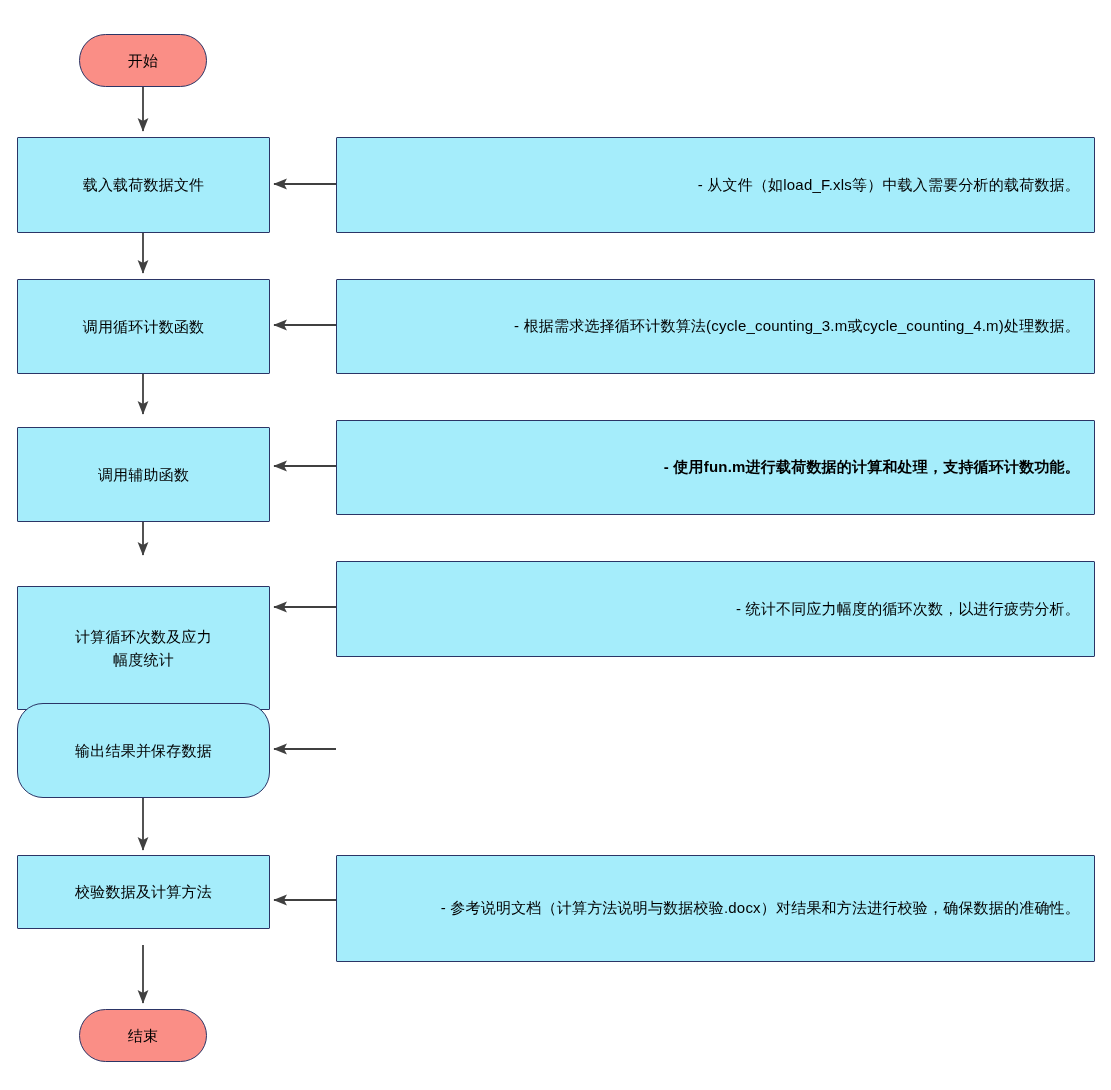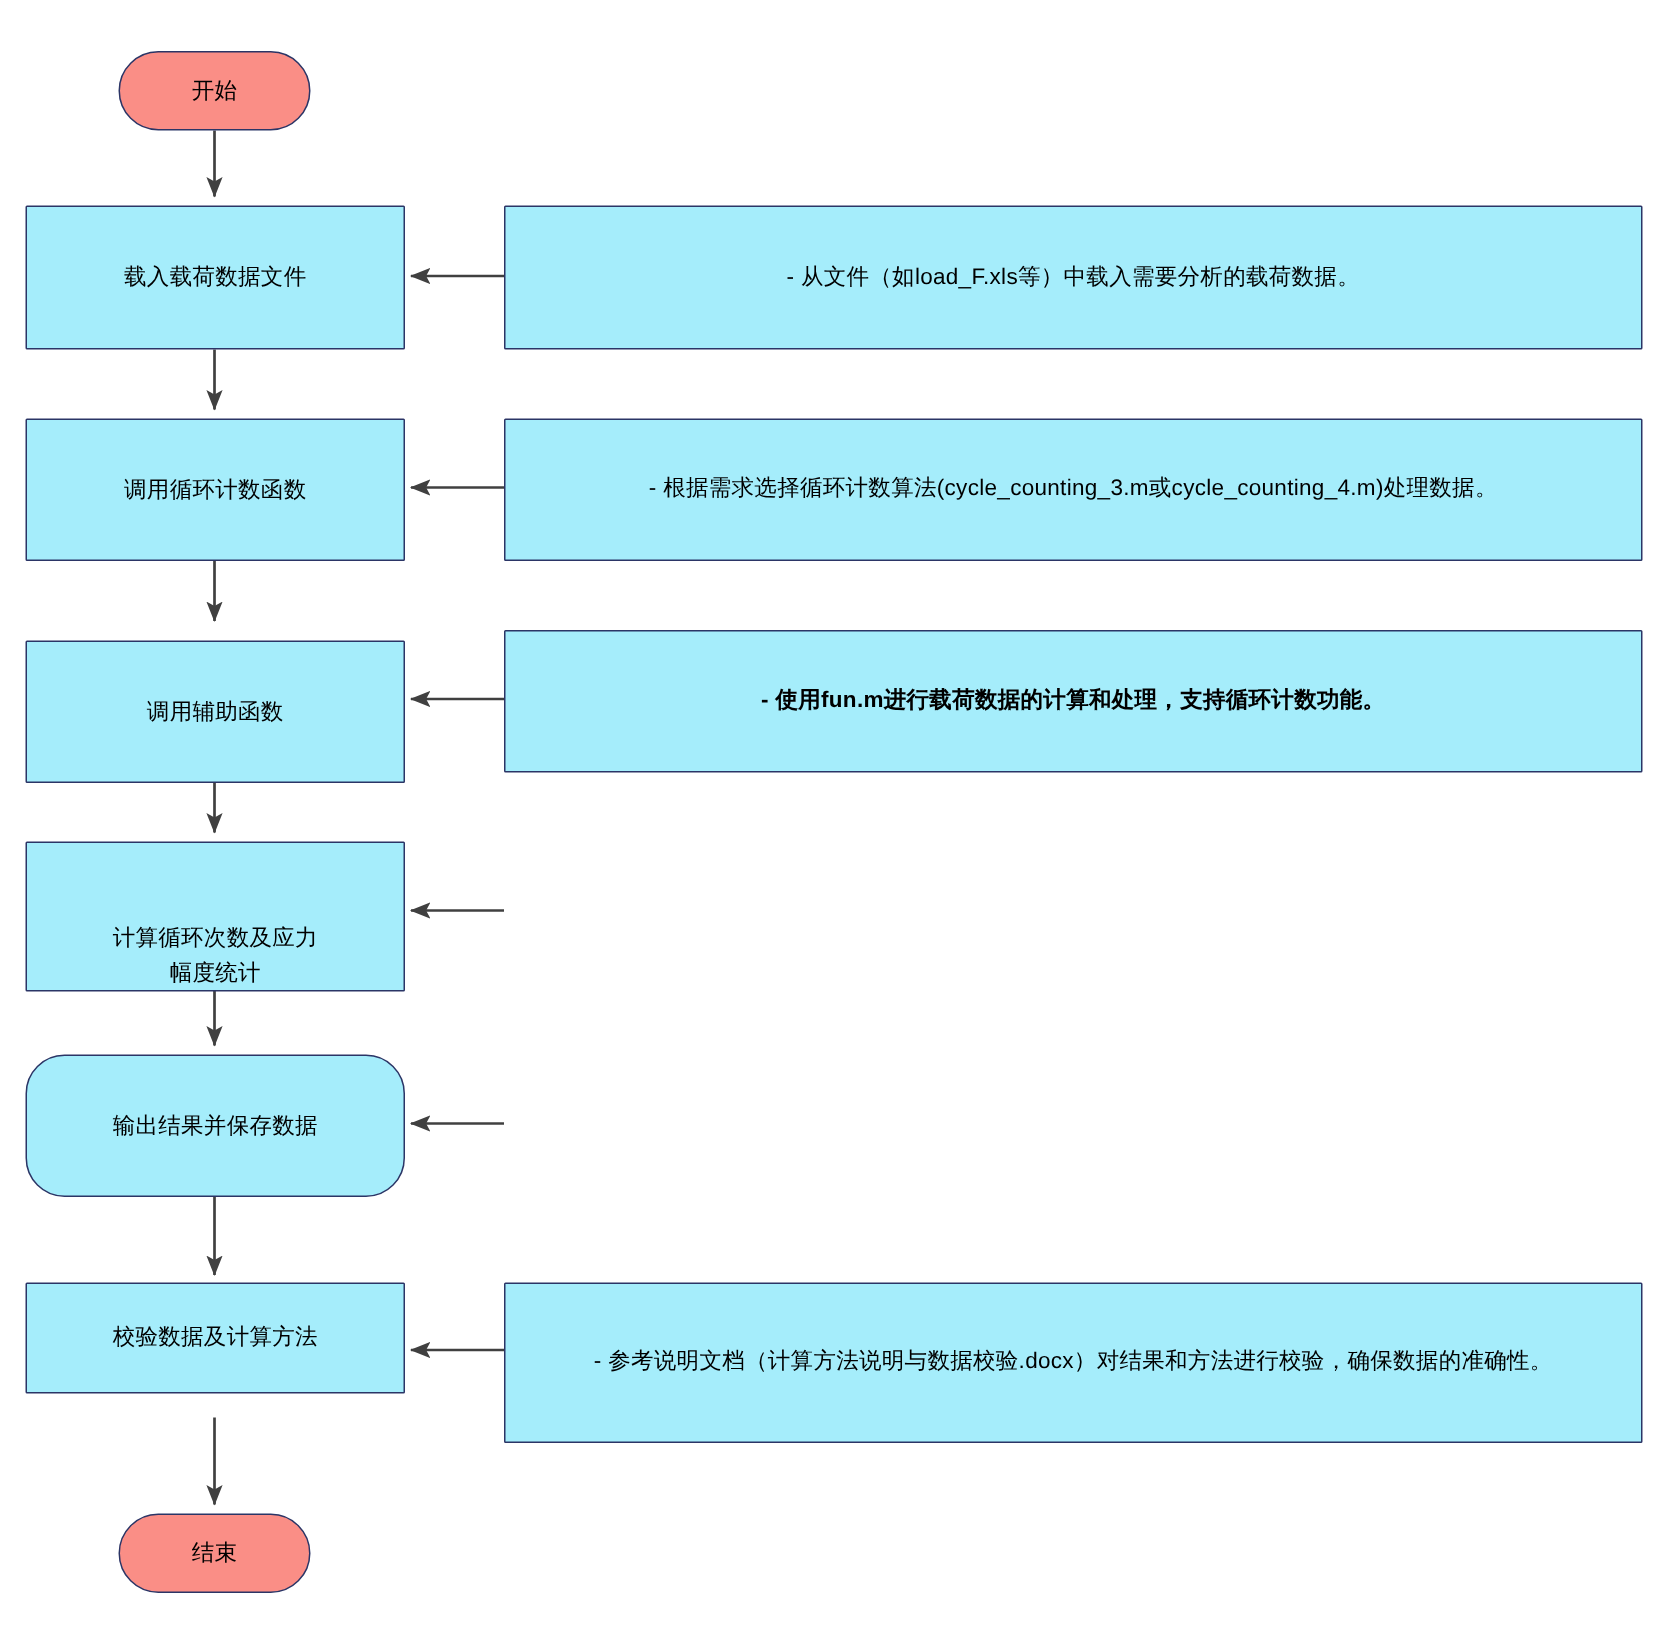--- a/index.html
+++ b/index.html
@@ -45,21 +45,21 @@
   }
   .process {
     background: #a5edfb;
     border: 1.6px solid #2b3566;
     border-radius: 1px;
   }
   .note {
     background: #a5edfb;
     border: 1.6px solid #2b3566;
     border-radius: 1px;
-    justify-content: center;
+    justify-content: flex-end;
     text-align: left;
     padding: 0 14px;
   }
   .note .note-text {
     font-size: 15px;
     line-height: 1.5;
     white-space: nowrap;
   }
   .node .label {
     white-space: pre-line;
@@ -111,23 +111,26 @@
     <span class="note-text">- 根据需求选择循环计数算法(cycle_counting_3.m或cycle_counting_4.m)处理数据。</span>
   </div>
 
   <div class="node process" style="left:17px; top:427px; width:253px; height:95px;">
     <span class="label">调用辅助函数</span>
   </div>
   <div class="node note" style="left:336px; top:420px; width:759px; height:95px;font-weight:bold;">
     <span class="note-text">- 使用fun.m进行载荷数据的计算和处理，支持循环计数功能。</span>
   </div>
 
-  <div class="node process" style="left:17px; top:561px; width:253px; height:100px;align-items:flex-end;">
+  <div class="node process" style="left:17px; top:586px; width:253px; height:124px;">
     <span class="label">计算循环次数及应力
 幅度统计</span>
+  </div>
+  <div class="node note" style="left:336px; top:561px; width:759px; height:96px;">
+    <span class="note-text">- 统计不同应力幅度的循环次数，以进行疲劳分析。</span>
   </div>
 
   <div class="node process" style="left:17px; top:703px; width:253px; height:95px;border-radius:26px;">
     <span class="label">输出结果并保存数据</span>
   </div>
 
   <div class="node process" style="left:17px; top:855px; width:253px; height:74px;">
     <span class="label">校验数据及计算方法</span>
   </div>
   <div class="node note" style="left:336px; top:855px; width:759px; height:107px;">

